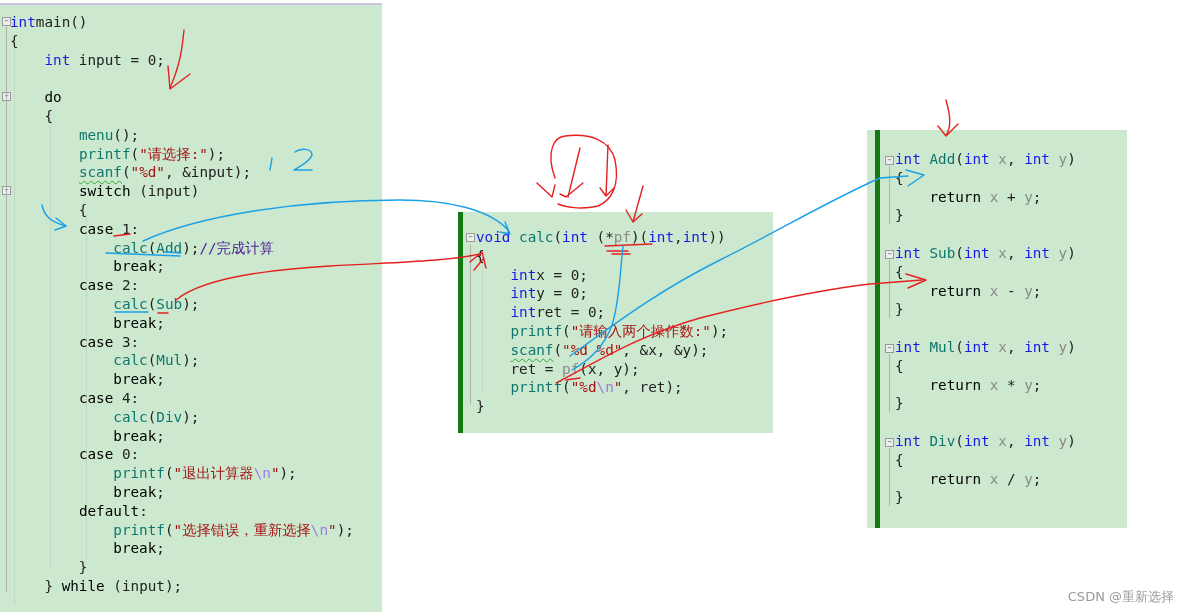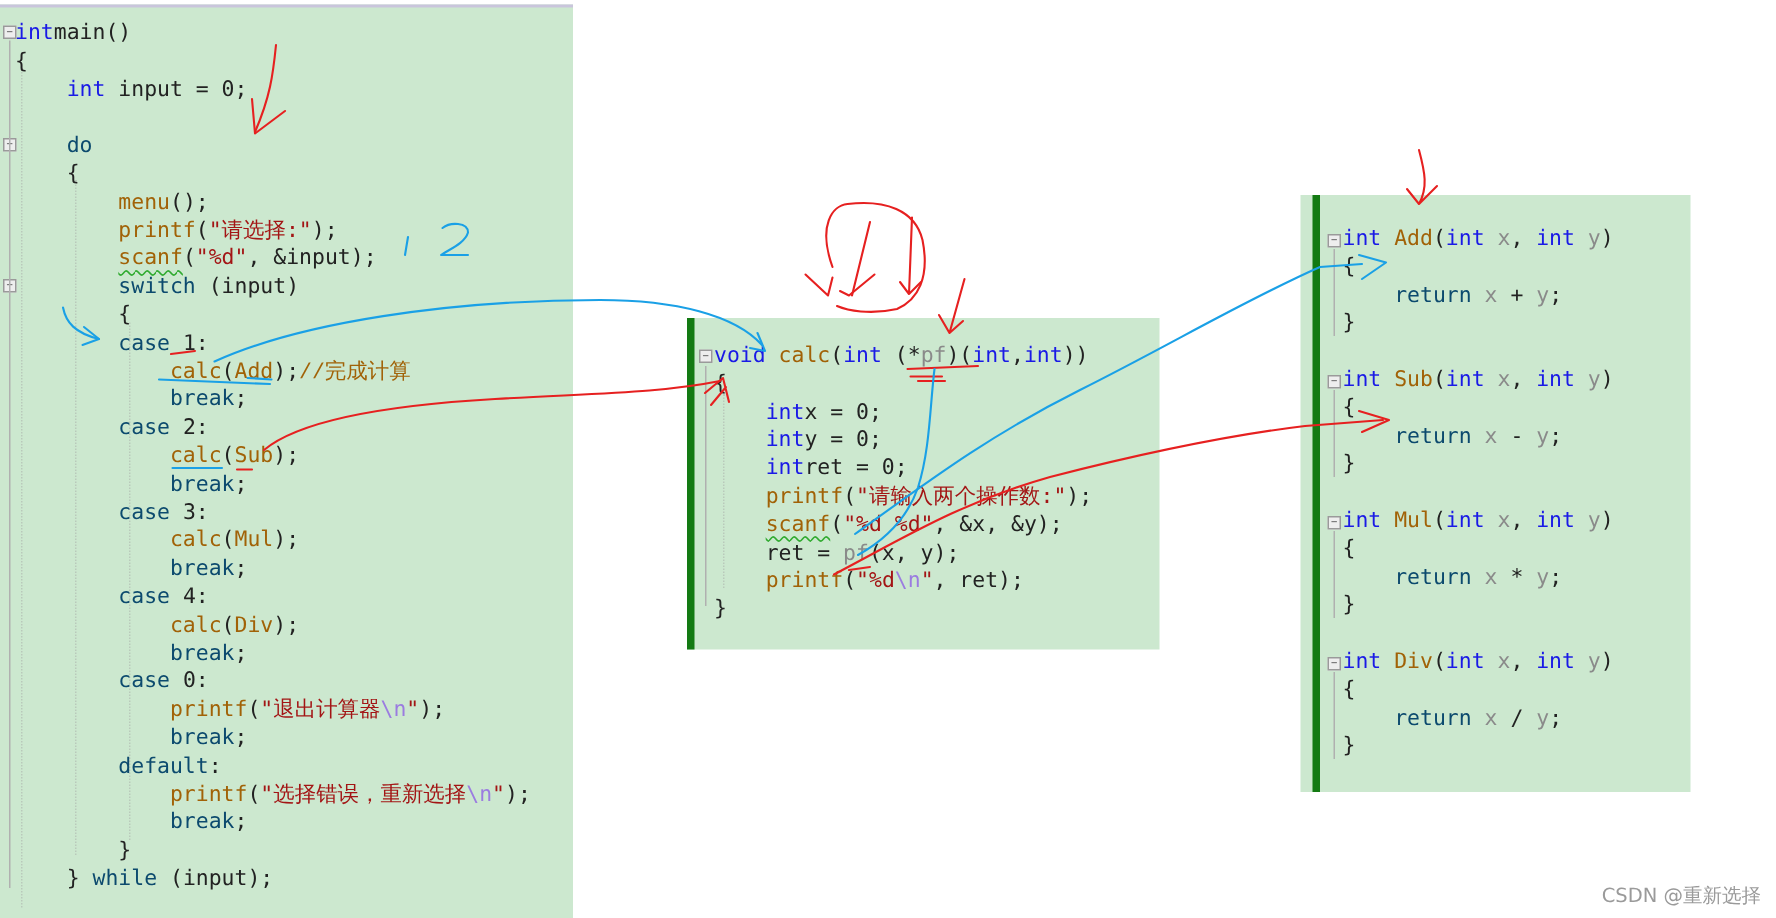--- a/index.html
+++ b/index.html
@@ -13,25 +13,25 @@
   }
   #left-panel { left:0; top:3px; width:382px; height:609px; border-top:2px solid #c9c5dc; }
   #mid-panel { left:458px; top:212px; width:315px; height:221px; }
   #right-panel { left:867px; top:130px; width:260px; height:398px; }
   .green-bar { position:absolute; top:0; bottom:0; width:5px; background:#137a13; }
   #mid-panel .green-bar { left:0; }
   #right-panel .green-bar { left:8px; }
   .code { position:absolute; font-size:14.3px; line-height:18.8px; white-space:pre; color:#222; }
   .line { height:18.8px; position:relative; }
   .kw { color:#1a1ae6;margin-top:27px; }
-  .ctl { color:#0c4a6e; }
-  .fn { color:#a16207; }
+  .ctl { color:#000000; }
+  .fn { color:#0f766e; }
   .str { color:#a31515; }
   .esc { color:#9b7ce0; }
-  .cmt { color:#a16207;font-family:Liberation Mono, monospace; }
+  .cmt { color:#4c1d95; }
   .par { color:#8a8a8a; }
   .fold {
     position:absolute; width:7px; height:7px; border:1px solid #9a9a9a; background:#eee;
     font-size:7px; line-height:7px; text-align:center; color:#555;
   }
   .guide { position:absolute; width:0; border-left:1px solid #b0b0b0; }
   .dotguide { position:absolute; width:0; border-left:1px dotted #b9c9bb; }
   .squiggle { text-decoration: underline wavy #2faa2f; text-decoration-thickness:1px; text-underline-offset:3px;text-align:right; }
   #annot { position:absolute; left:0; top:0; pointer-events:none; }
   #watermark {

